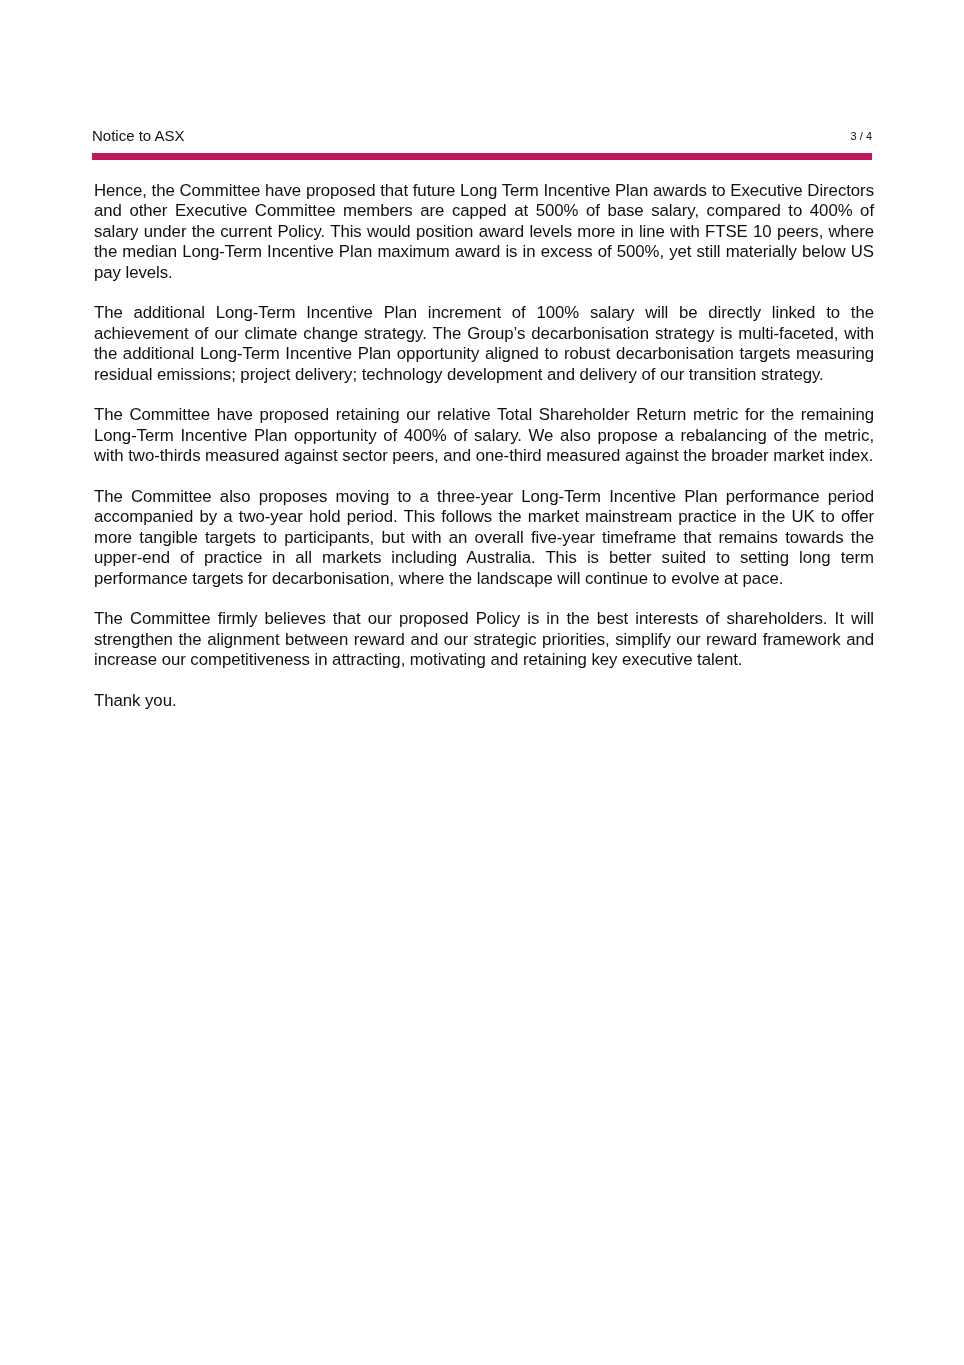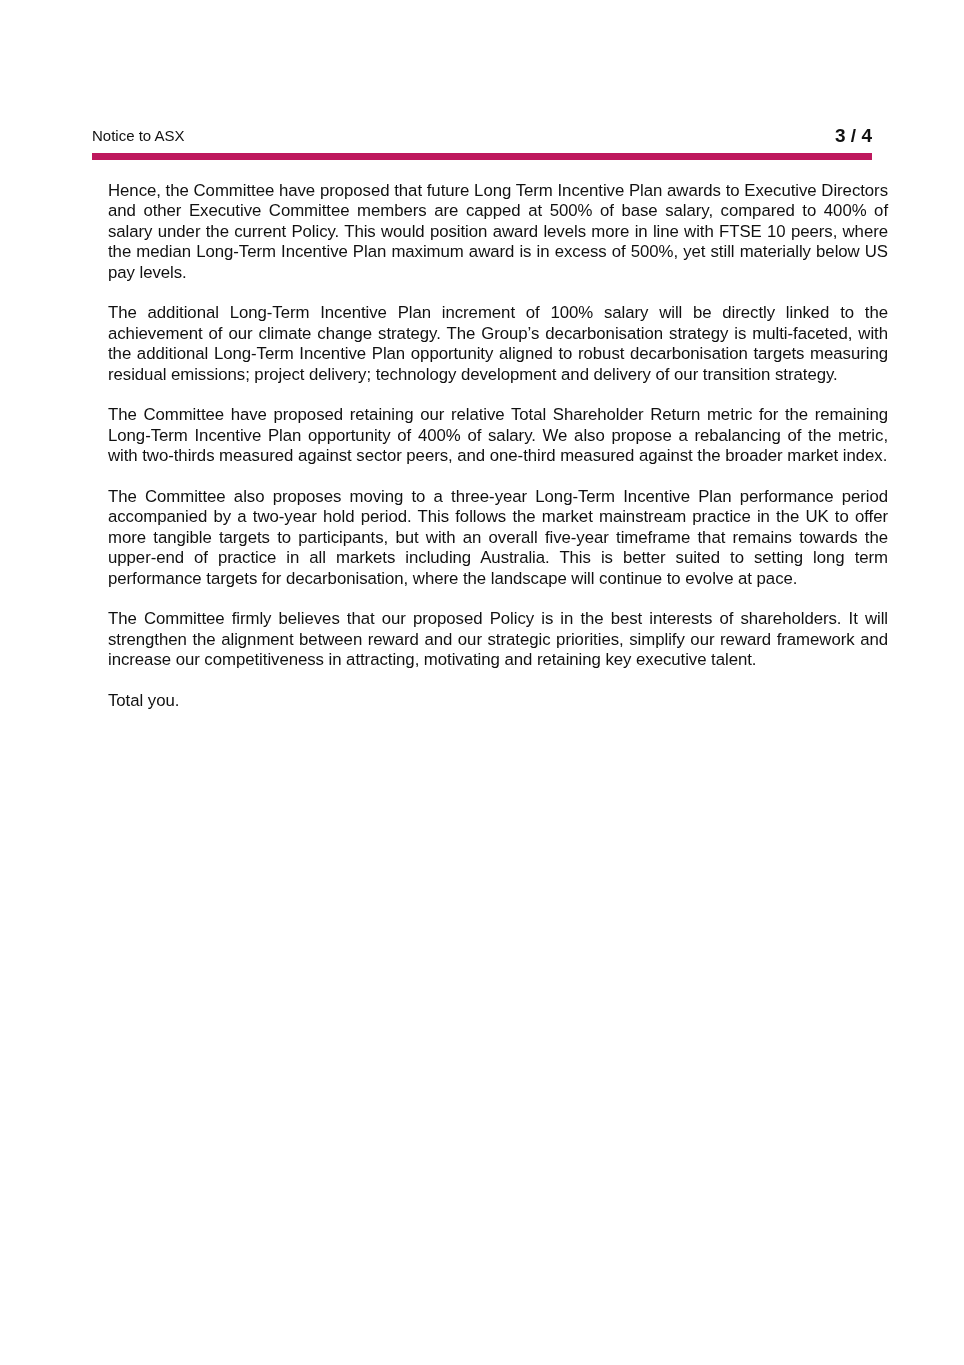--- a/index.html
+++ b/index.html
@@ -28,27 +28,26 @@
       position: absolute;
       left: 0;
       top: 2px;
       font-size: 15px;
       line-height: 18px;
     }
     .header-page {
       position: absolute;
       right: 0;
       top: 2px;
-      font-size: 19px;
+      font-size: 11px;
       line-height: 18px;
-      font-weight: bold;
     }
     .content {
       position: absolute;
-      left: 108px;
+      left: 94px;
       top: 181px;
       width: 780px;
     }
     .para {
       margin: 0 0 20.4px 0;
       font-size: 16.8px;
       line-height: 20.4px;
       text-align: justify;
       letter-spacing: -0.05px;
     }
@@ -60,14 +59,14 @@
   <span class="header-title">Notice to ASX</span>
   <span class="header-page">3 / 4</span>
 </div>
 
 <div class="content">
   <p class="para">Hence, the Committee have proposed that future Long Term Incentive Plan awards to Executive Directors and other Executive Committee members are capped at 500% of base salary, compared to 400% of salary under the current Policy. This would position award levels more in line with FTSE 10 peers, where the median Long-Term Incentive Plan maximum award is in excess of 500%, yet still materially below US pay levels.</p>
   <p class="para">The additional Long-Term Incentive Plan increment of 100% salary will be directly linked to the achievement of our climate change strategy. The Group’s decarbonisation strategy is multi-faceted, with the additional Long-Term Incentive Plan opportunity aligned to robust decarbonisation targets measuring residual emissions; project delivery; technology development and delivery of our transition strategy.</p>
   <p class="para">The Committee have proposed retaining our relative Total Shareholder Return metric for the remaining Long-Term Incentive Plan opportunity of 400% of salary. We also propose a rebalancing of the metric, with two-thirds measured against sector peers, and one-third measured against the broader market index.</p>
   <p class="para">The Committee also proposes moving to a three-year Long-Term Incentive Plan performance period accompanied by a two-year hold period. This follows the market mainstream practice in the UK to offer more tangible targets to participants, but with an overall five-year timeframe that remains towards the upper-end of practice in all markets including Australia. This is better suited to setting long term performance targets for decarbonisation, where the landscape will continue to evolve at pace.</p>
   <p class="para">The Committee firmly believes that our proposed Policy is in the best interests of shareholders. It will strengthen the alignment between reward and our strategic priorities, simplify our reward framework and increase our competitiveness in attracting, motivating and retaining key executive talent.</p>
-  <p class="para">Total you.</p>
+  <p class="para">Thank you.</p>
 </div>
 
 </body></html>

